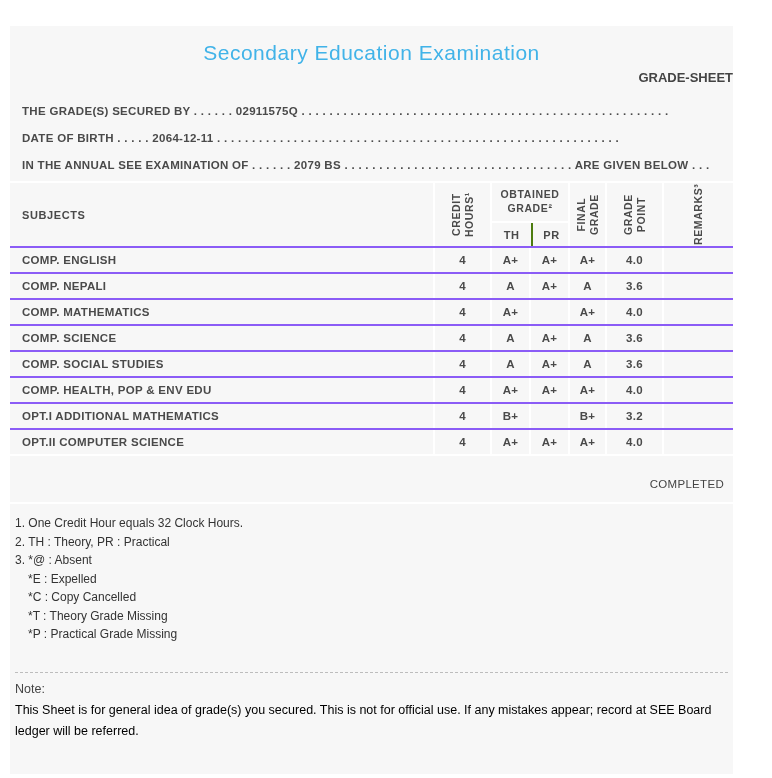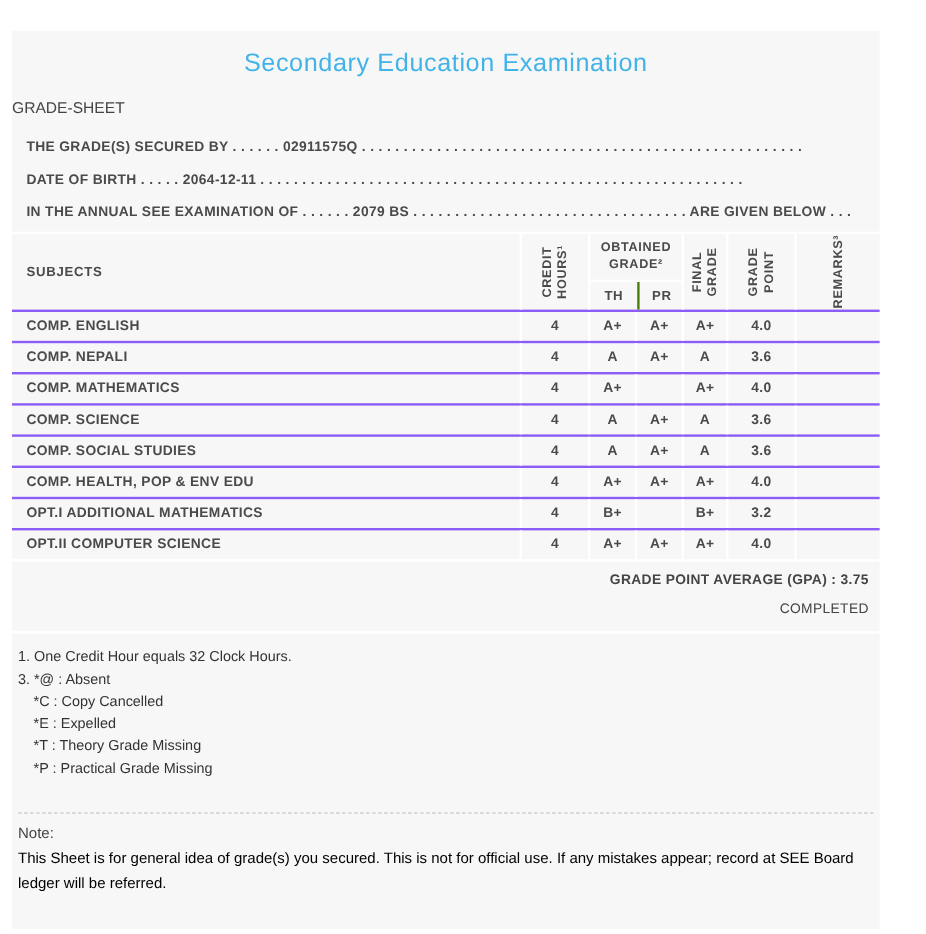--- a/index.html
+++ b/index.html
@@ -19,25 +19,25 @@
   .page-title {
     margin-top: 14px;
     text-align: center;
     font-size: 21px;
     line-height: 26px;
     letter-spacing: 0.5px;
     color: #41b3e8;
     font-weight: 400;
   }
   .page-subtitle {
-    margin-top: 16px;
-    text-align: left;
+    margin-top: 4px;
+    text-align: right;
     font-size: 13px;
     line-height: 16px;
-    font-weight: 400;
+    font-weight: 700;
     color: #444444;
   }
   .info-lines { margin-top: 12px; }
   .info-line {
     padding-left: 12px;
     height: 27px;
     line-height: 27px;
     font-size: 11.5px;
     font-weight: 700;
     letter-spacing: 0.3px;
@@ -238,29 +238,29 @@
       <div class="td">4</div>
       <div class="td">A+</div>
       <div class="td">A+</div>
       <div class="td">A+</div>
       <div class="td">4.0</div>
       <div class="td"></div>
     </div>
   </div>
 
   <div class="summary">
-    <div class="gpa-line">GRADE POINT AVERAGE (GPA) : 3.75</div>
     <div class="status-line">COMPLETED</div>
   </div>
 
   <div class="footnotes">
     <div class="fn-line">1. One Credit Hour equals 32 Clock Hours.</div>
+    <div class="fn-line">2. TH : Theory, PR : Practical</div>
     <div class="fn-line">3. *@ : Absent</div>
+    <div class="fn-line fn-indent">*E : Expelled</div>
     <div class="fn-line fn-indent">*C : Copy Cancelled</div>
-    <div class="fn-line fn-indent">*E : Expelled</div>
     <div class="fn-line fn-indent">*T : Theory Grade Missing</div>
     <div class="fn-line fn-indent">*P : Practical Grade Missing</div>
   </div>
 
   <div class="dashed-sep"></div>
   <div class="note-label">Note:</div>
   <div class="note-text">This Sheet is for general idea of grade(s) you secured. This is not for official use. If any mistakes appear; record at SEE Board ledger will be referred.</div>
 
 </div>
 

